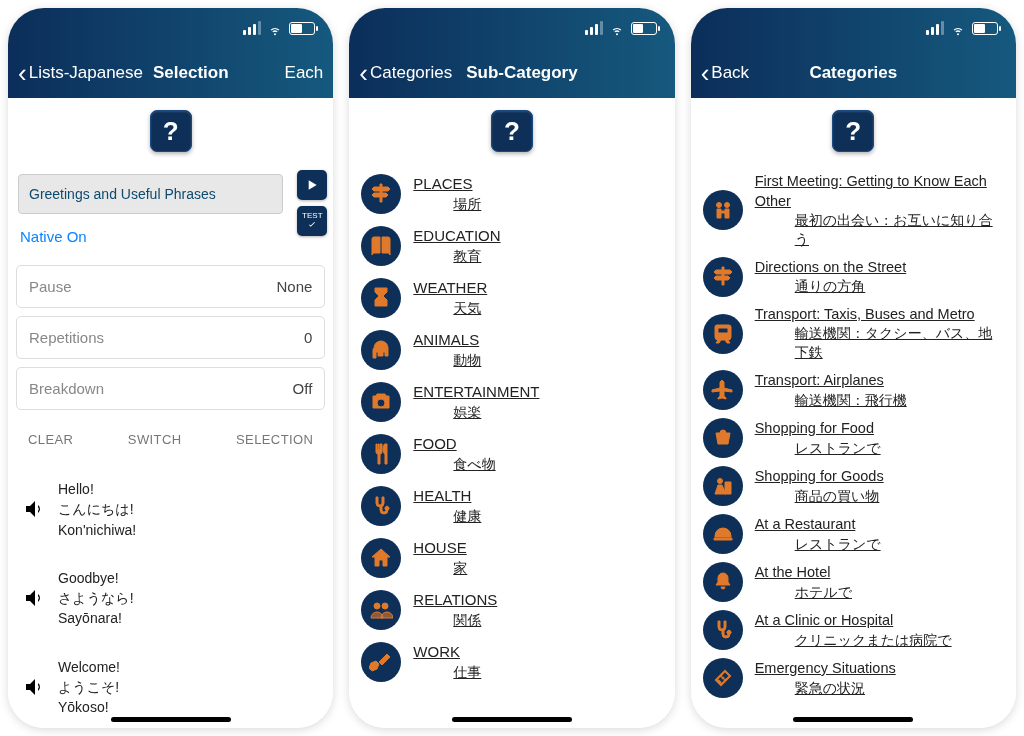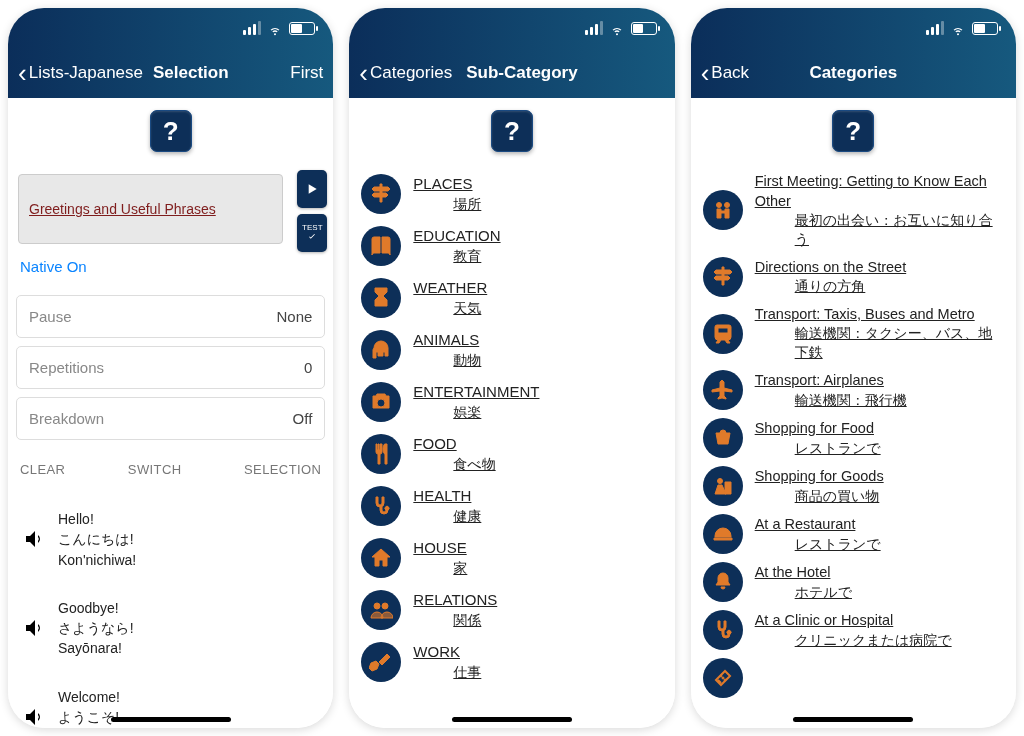--- a/index.html
+++ b/index.html
@@ -18,28 +18,28 @@
   .navbar { height: 50px; background: linear-gradient(90deg,#0b2e5a 0%,#16597e 100%); display:flex; align-items:center; padding:0 10px; color:#fff; font-size:17px; }
   .navback { display:flex; align-items:center; gap:2px; cursor:pointer;}
   .chev { font-size:26px; line-height:1; }
   .navtitle { font-weight:600; }
   .navright { margin-left:auto; }
   .content { flex:1; background:#fff; overflow-y:auto; position:relative; }
   .helpwrap { text-align:center; padding:12px 0; }
   .helpbtn { display:inline-flex; width:42px; height:42px; background:#0d2f58; border-radius:7px; border:1px solid #1a4a82; align-items:center; justify-content:center; color:#fff; font-size:26px; font-weight:600; cursor:pointer; box-shadow: inset 0 1px 2px rgba(255,255,255,0.15), 0 2px 4px rgba(0,0,0,0.3);}
   
   .p1row { padding:10px 10px 6px 10px; position:relative;}
-  .selbox { background:#e8e8e8; border:1px solid #ccc; border-radius:4px; padding:26px 10px; font-size:14px; color:#7f1d1d; margin-right:40px;text-decoration:underline;}
+  .selbox { background:#e8e8e8; border:1px solid #ccc; border-radius:4px; padding:11px 10px; font-size:14px; color:#0c4a6e; margin-right:40px;}
   .sidebtns { position:absolute; right:6px; top:6px; display:flex; flex-direction:column; gap:6px;}
-  .sbtn { width:30px; height:38px; background:#0d2f58; border-radius:5px; display:flex; align-items:center; justify-content:center; color:#fff; font-size:14px; cursor:pointer; box-shadow:0 1px 3px rgba(0,0,0,0.3);}
+  .sbtn { width:30px; height:30px; background:#0d2f58; border-radius:5px; display:flex; align-items:center; justify-content:center; color:#fff; font-size:14px; cursor:pointer; box-shadow:0 1px 3px rgba(0,0,0,0.3);}
   .sbtn svg{width:16px;height:16px;fill:#fff}
   .native { color:#0a84ff; font-size:15px; padding:8px 12px 12px 12px; cursor:pointer;}
   .cell { border:1px solid #ddd; border-radius:5px; margin:8px 8px; padding:12px 12px; display:flex; justify-content:space-between; font-size:15px; color:#888;}
   .cell .val{ color:#444;}
-  .tabbar { display:flex; justify-content:space-between; padding:14px 12px 18px; font-size:13px; letter-spacing:0.4px; color:#777;}
+  .tabbar { display:flex; justify-content:space-between; padding:14px 20px 18px; font-size:13px; letter-spacing:0.4px; color:#777;}
   .tabbar span{cursor:pointer}
   .phrase { display:flex; align-items:center; gap:10px; padding:14px 12px;}
   .spk { width:28px; height:28px; display:flex; align-items:center; justify-content:center; cursor:pointer;}
   .spk svg{width:24px;height:24px;fill:#000}
   .ptxt { font-size:14px; line-height:1.45; color:#222;}
   .ptxt div:nth-child(2){}
   .homebar { height:5px; width:120px; background:#000; border-radius:3px; position:absolute; bottom:6px; left:50%; transform:translateX(-50%);}
   
   .catlist { padding:4px 0 30px 0;}
   .catrow { display:flex; align-items:center; gap:12px; padding:6px 12px; cursor:pointer;}
@@ -73,21 +73,21 @@
     <span class="batt">
           <span class="fill"></span>
         </span>
   </div>
   <div class="navbar">
     <div class="navback">
       <span class="chev">‹</span>
       <span>Lists-Japanese</span>
     </div>
     <div class="navtitle" style="margin-left:10px">Selection</div>
-    <div class="navright">First</div>
+    <div class="navright">Each</div>
   </div>
   <div class="content">
     <div class="helpwrap"><div class="helpbtn">?</div></div>
     <div class="p1row">
       <div class="selbox">Greetings and Useful Phrases</div>
       <div class="sidebtns">
         <div class="sbtn">
               <svg viewBox="0 0 24 24">
                 <path d="M7 5v14l12-7z"></path>
               </svg>
@@ -430,19 +430,23 @@
           </div>
           <div class="catrow">
             <div class="cicon">
               <svg viewBox="0 0 24 24">
                 <path d="M5 14l9-9 5 5-9 9-5-5zm2 0l3 3" stroke-width="2" fill="none"></path>
                 <circle cx="12" cy="12" r="1"></circle>
                 <circle cx="10" cy="10" r="1"></circle>
                 <circle cx="14" cy="14" r="1"></circle>
               </svg>
             </div>
+            <div class="ctxt">
+              <div class="en">Emergency Situations</div>
+              <div class="jp">緊急の状況</div>
+            </div>
           </div>
         </div>
     <div class="homebar"></div>
   </div>
 </div>
 
 </div>
 
 </body></html>

